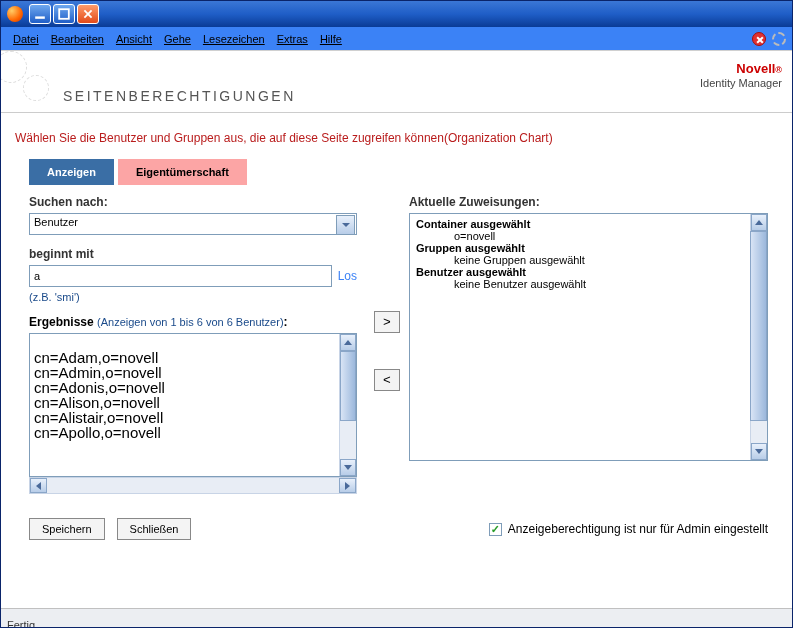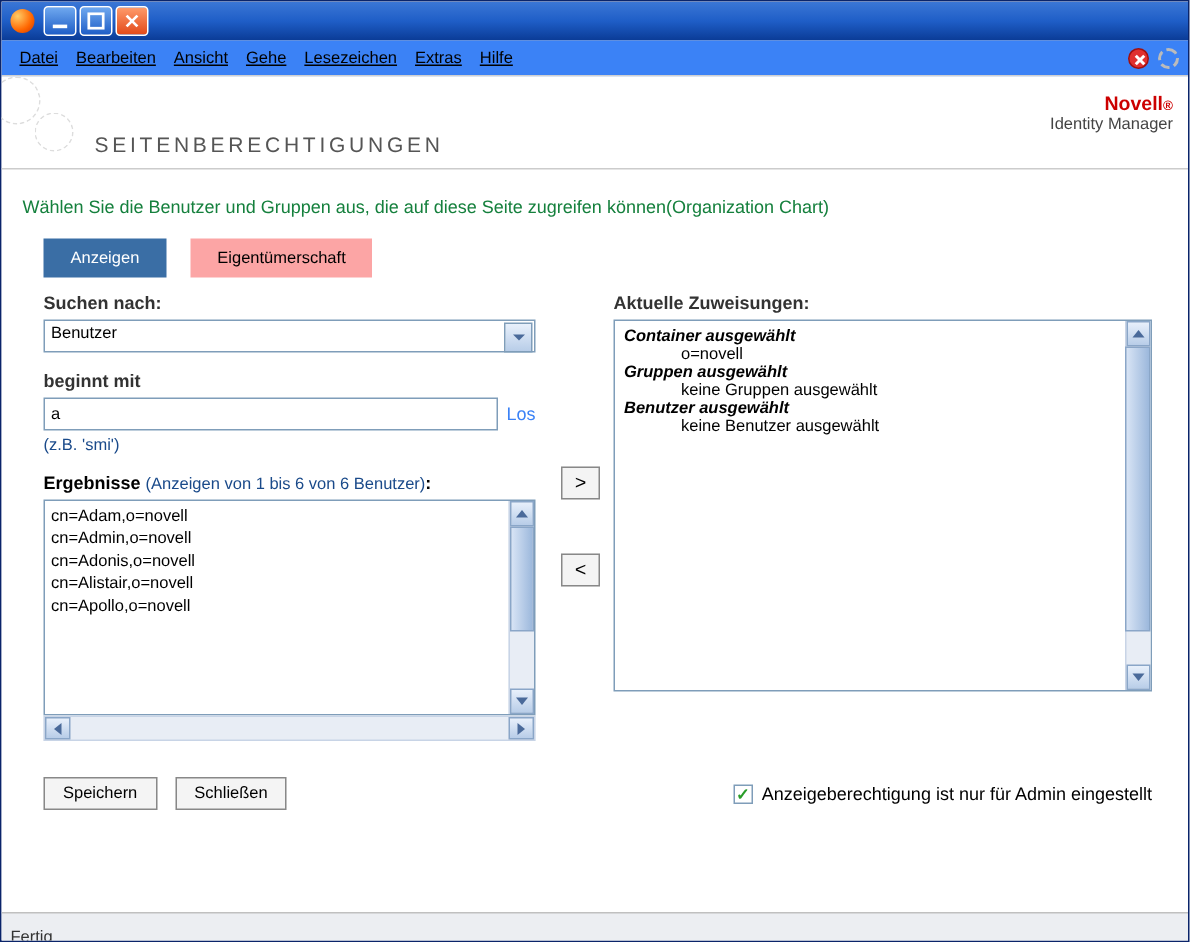--- a/index.html
+++ b/index.html
@@ -140,28 +140,29 @@
     font-family: Verdana, Arial, sans-serif;
   }
   .novell-brand .brand .reg { font-size: 9px; }
   .novell-brand .sub {
     color: #444;
     font-size: 11px;
   }
   
   .instruction {
     padding: 18px 14px 10px 14px;
-    color: #15803d;
+    color: #b91c1c;
     font-size: 12px;
   }
   
   .tab-row {
     padding: 4px 14px 0 28px;
     display: flex;
-    gap: 16px;
+    gap: 4px;
+    font-weight: bold;
   }
   .tab {
     padding: 7px 18px;
     font-size: 11px;
     cursor: pointer;
     background: #fca5a5;
   }
   .tab.active {
     background: #3a6ea5;
     color: #fff;
@@ -250,23 +251,23 @@
   .ergebnisse-label .sub {
     font-weight: normal;
     color: #1a4a8a;
     font-size: 11px;
   }
   .listbox {
     width: 100%;
     height: 144px;
     border: 1px solid #7f9db9;
     background: #fff;
-    font-size: 11px;
-    position: relative;
-    padding: 3px 18px 3px 4px;
+    font-size: 15px;
+    position: relative;
+    padding: 16px 18px 3px 4px;
     line-height: 15px;
   }
   .listbox .item { white-space: nowrap; }
   .scrollbar-v {
     position: absolute;
     right: 0; top: 0;
     width: 17px; height: 100%;
     background: #e8edf5;
     border-left: 1px solid #c8d4e6;
   }
@@ -318,21 +319,20 @@
   
   .assign-box {
     border: 1px solid #7f9db9;
     height: 248px;
     background: #fff;
     position: relative;
     padding: 4px 18px 4px 6px;
     font-size: 11px;
   }
   .assign-box .heading {
-    font-style: italic;
     font-weight: bold;
   }
   .assign-box .value {
     padding-left: 38px;
   }
   .assign-box .thumb-right {
     position: absolute;
     top: 17px; right: 0;
     width: 17px;
     height: 190px;
@@ -463,20 +463,21 @@
       <div class="ergebnisse-label">
         <span>Ergebnisse</span>
         <span class="sub">(Anzeigen von 1 bis 6 von 6 Benutzer)</span><span>:</span>
       </div>
 
       <div class="results-wrap">
         <div class="listbox">
           <div class="item">cn=Adam,o=novell</div>
           <div class="item">cn=Admin,o=novell</div>
           <div class="item">cn=Adonis,o=novell</div>
+          <div class="item">cn=Alison,o=novell</div>
           <div class="item">cn=Alistair,o=novell</div>
           <div class="item">cn=Apollo,o=novell</div>
           <div class="scrollbar-v">
             <div class="arrow">
                 <div class="tri-up"></div>
               </div>
             <div class="thumb"></div>
             <div class="arrow bottom">
                 <div class="tri-down"></div>
               </div>

